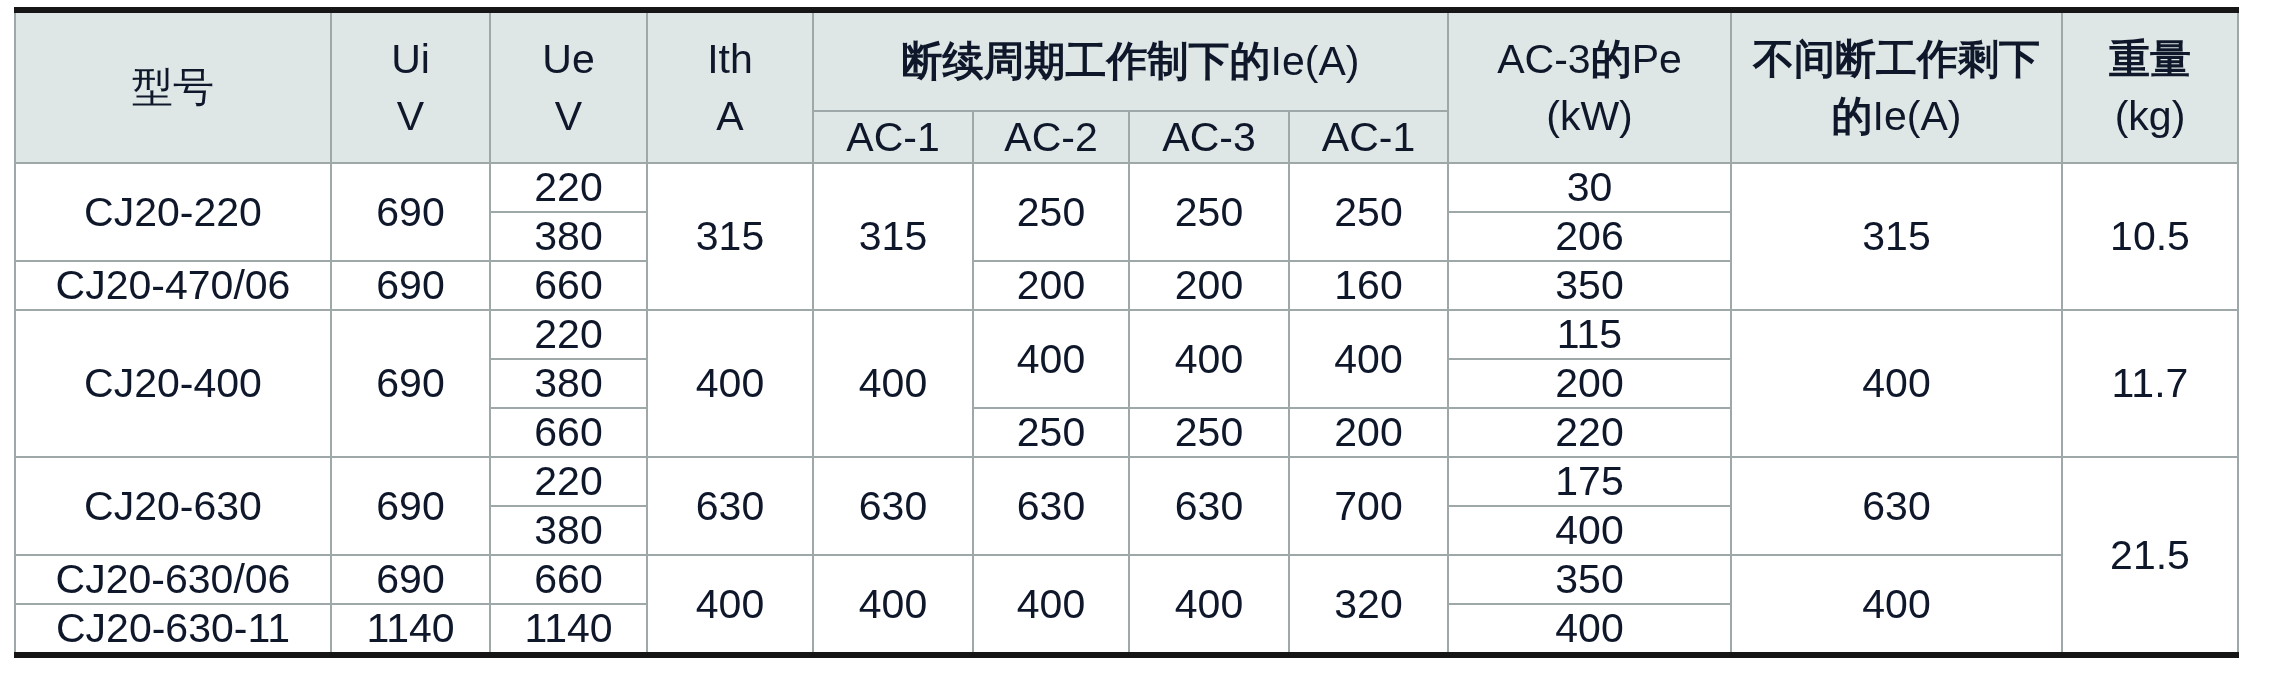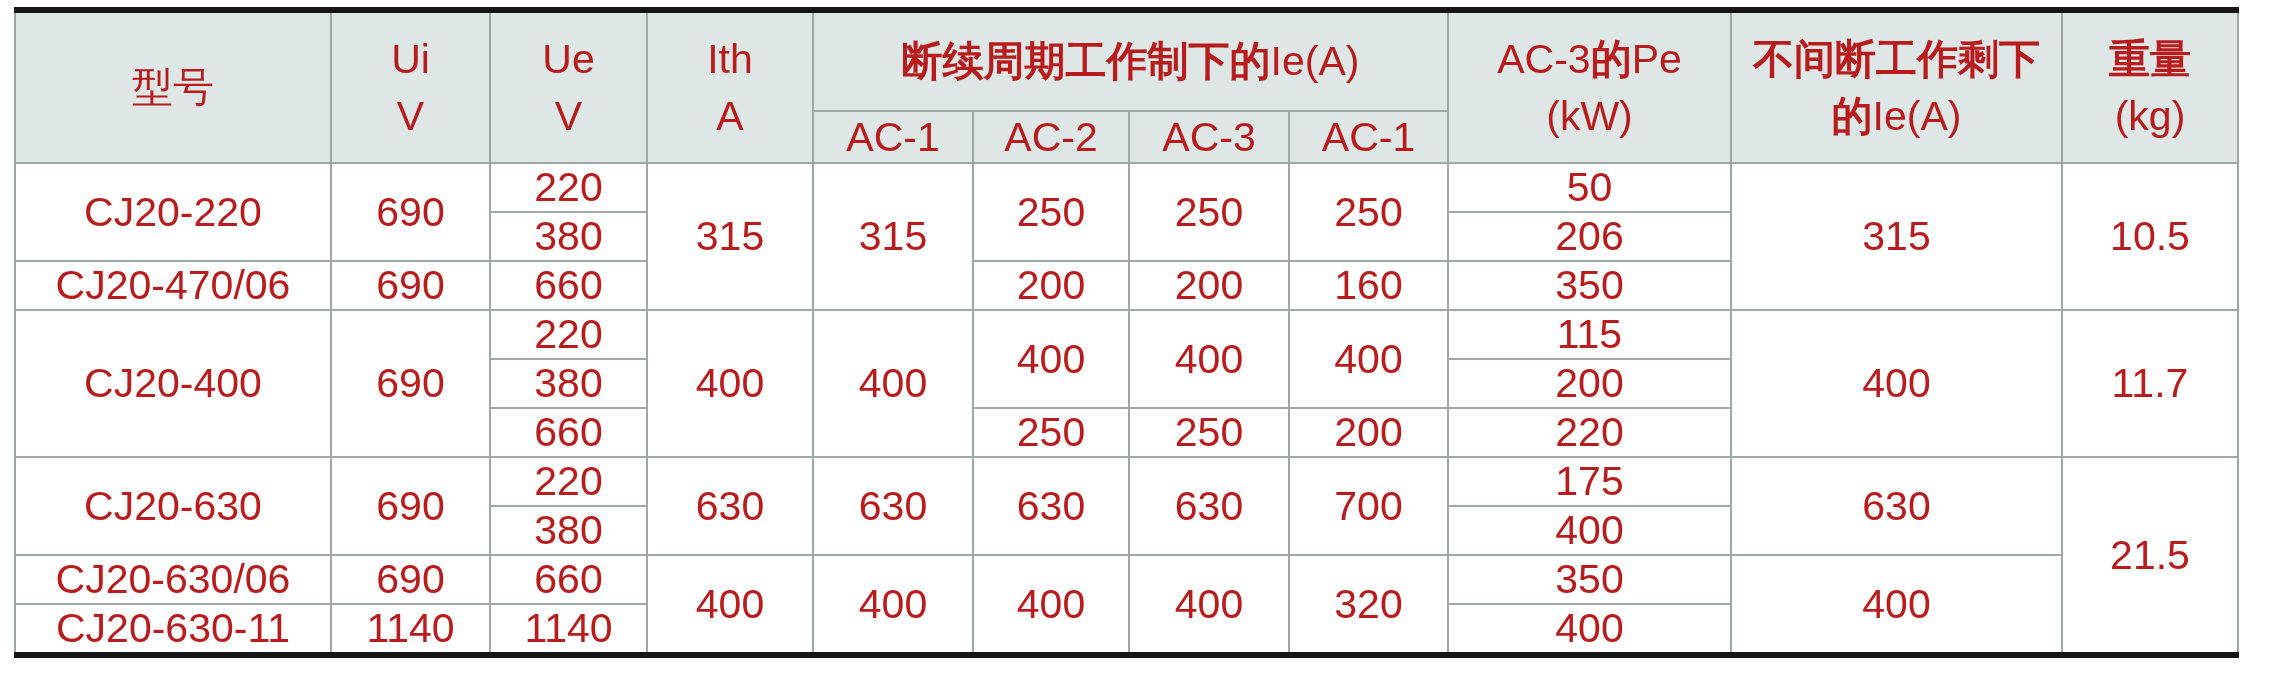--- a/index.html
+++ b/index.html
@@ -2,21 +2,21 @@
 <html><head>
 <meta charset="utf-8">
 <style>
   html, body { margin: 0; padding: 0; background: #ffffff; }
   .canvas {
     position: relative;
     width: 2269px;
     height: 695px;
     background: #ffffff;
     font-family: "Liberation Sans", "DejaVu Sans", sans-serif;
-    color: #b91c1c;
+    color: #0f172a;
     overflow: hidden;
   }
   table.spec {
     position: absolute;
     left: 14px;
     top: 7px;
     border-collapse: collapse;
     table-layout: fixed;
     border-top: 6px solid #161616;
     border-bottom: 6px solid #161616;
@@ -107,21 +107,21 @@
     <tbody>
       <tr>
         <td rowspan="2">CJ20-220</td>
         <td rowspan="2">690</td>
         <td>220</td>
         <td rowspan="3">315</td>
         <td rowspan="3">315</td>
         <td rowspan="2">250</td>
         <td rowspan="2">250</td>
         <td rowspan="2">250</td>
-        <td>50</td>
+        <td>30</td>
         <td rowspan="3">315</td>
         <td rowspan="3">10.5</td>
       </tr>
       <tr>
         <td>380</td>
         <td>206</td>
       </tr>
       <tr>
         <td>CJ20-470/06</td>
         <td>690</td>

